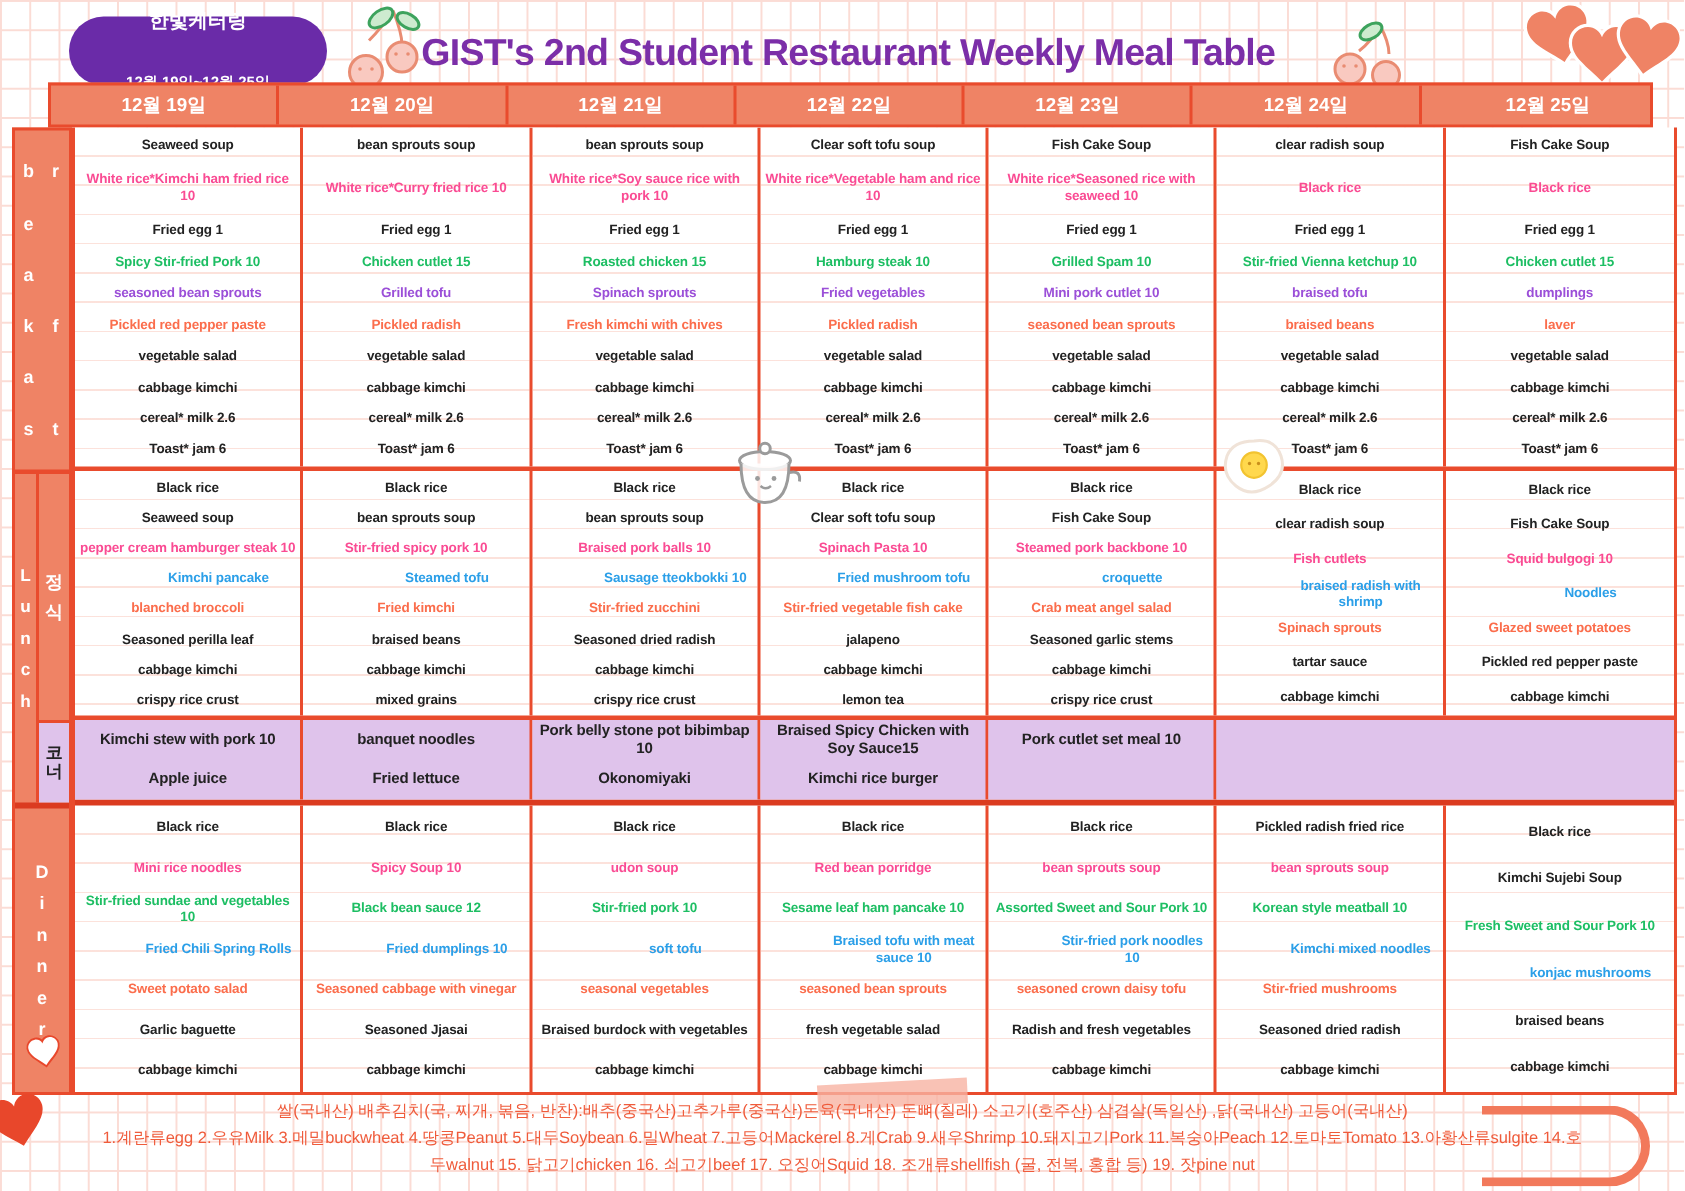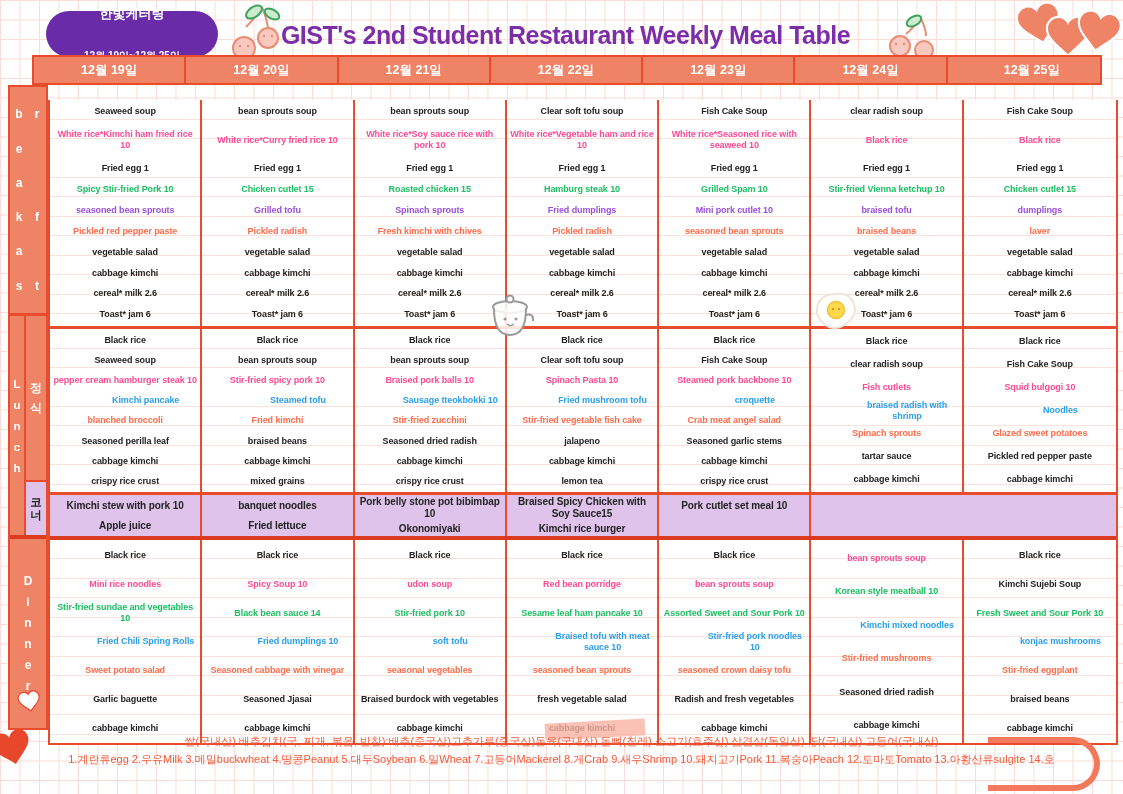--- a/index.html
+++ b/index.html
@@ -80,26 +80,26 @@
   }
   .label-dinner {
     flex:1; display:flex; flex-direction:column; justify-content:center; gap:7px;
     color:#fff; font-weight:bold; font-size:12px;
   }
 
   
   .menu {
     left:48px; top:85px; width:1070px; height:645px;
     border:2.5px solid var(--border,#E94B2D); border-top:none;
-    background:#fff; display:flex; flex-direction:column; overflow:hidden;margin-top:15px;
+    background:#fff; display:flex; flex-direction:column; overflow:hidden;
   }
   .section { display:grid; grid-template-columns:repeat(7,1fr); }
   .section-breakfast { height:229px; border-bottom:3px solid var(--border,#E94B2D); }
   .section-lunch     { height:166px; border-bottom:3px solid var(--border,#E94B2D); }
-  .section-corner    { height:45px;  border-bottom:4px solid #DB3B20; }
+  .section-corner    { height:57px;  border-bottom:4px solid #DB3B20; }
   .section-dinner    { flex:1; }
   .menu-cell {
     border-right:2.5px solid var(--border,#E94B2D);
     display:flex; flex-direction:column; padding:1px 0;
     background-image: repeating-linear-gradient(to bottom,
       transparent 0 18.5px, rgba(246,166,146,.33) 18.5px 19.5px);
   }
   .menu-cell:last-child { border-right:none; }
   .item {
     flex:1; display:flex; align-items:center; justify-content:center;
@@ -311,21 +311,21 @@
           <div class="item c-k">vegetable salad</div>
           <div class="item c-k">cabbage kimchi</div>
           <div class="item c-k">cereal* milk 2.6</div>
           <div class="item c-k">Toast* jam 6</div>
         </div>
         <div class="menu-cell">
           <div class="item c-k">Clear soft tofu soup</div>
           <div class="item c-p">White rice*Vegetable ham and rice 10</div>
           <div class="item c-k">Fried egg 1</div>
           <div class="item c-g">Hamburg steak 10</div>
-          <div class="item c-v">Fried dumplings</div>
+          <div class="item c-v">Fried vegetables</div>
           <div class="item c-o">Pickled radish</div>
           <div class="item c-k">vegetable salad</div>
           <div class="item c-k">cabbage kimchi</div>
           <div class="item c-k">cereal* milk 2.6</div>
           <div class="item c-k">Toast* jam 6</div>
         </div>
         <div class="menu-cell">
           <div class="item c-k">Fish Cake Soup</div>
           <div class="item c-p">White rice*Seasoned rice with seaweed 10</div>
           <div class="item c-k">Fried egg 1</div>
@@ -460,21 +460,21 @@
           <div class="item c-p">Mini rice noodles</div>
           <div class="item c-g">Stir-fried sundae and vegetables 10</div>
           <div class="item c-b">Fried Chili Spring Rolls</div>
           <div class="item c-o">Sweet potato salad</div>
           <div class="item c-k">Garlic baguette</div>
           <div class="item c-k">cabbage kimchi</div>
         </div>
         <div class="menu-cell">
           <div class="item c-k">Black rice</div>
           <div class="item c-p">Spicy Soup 10</div>
-          <div class="item c-g">Black bean sauce 14</div>
+          <div class="item c-g">Black bean sauce 12</div>
           <div class="item c-b">Fried dumplings 10</div>
           <div class="item c-o">Seasoned cabbage with vinegar</div>
           <div class="item c-k">Seasoned Jjasai</div>
           <div class="item c-k">cabbage kimchi</div>
         </div>
         <div class="menu-cell">
           <div class="item c-k">Black rice</div>
           <div class="item c-p">udon soup</div>
           <div class="item c-g">Stir-fried pork 10</div>
           <div class="item c-b">soft tofu</div>
@@ -494,33 +494,33 @@
         <div class="menu-cell">
           <div class="item c-k">Black rice</div>
           <div class="item c-p">bean sprouts soup</div>
           <div class="item c-g">Assorted Sweet and Sour Pork 10</div>
           <div class="item c-b">Stir-fried pork noodles 10</div>
           <div class="item c-o">seasoned crown daisy tofu</div>
           <div class="item c-k">Radish and fresh vegetables</div>
           <div class="item c-k">cabbage kimchi</div>
         </div>
         <div class="menu-cell">
+          <div class="item c-k">Pickled radish fried rice</div>
           <div class="item c-p">bean sprouts soup</div>
           <div class="item c-g">Korean style meatball 10</div>
           <div class="item c-b">Kimchi mixed noodles</div>
           <div class="item c-o">Stir-fried mushrooms</div>
           <div class="item c-k">Seasoned dried radish</div>
           <div class="item c-k">cabbage kimchi</div>
         </div>
         <div class="menu-cell">
           <div class="item c-k">Black rice</div>
           <div class="item c-k">Kimchi Sujebi Soup</div>
           <div class="item c-g">Fresh Sweet and Sour Pork 10</div>
           <div class="item c-b">konjac mushrooms</div>
-          <div class="item c-o">Stir-fried eggplant</div>
           <div class="item c-k">braised beans</div>
           <div class="item c-k">cabbage kimchi</div>
         </div>
       </div>
   </div>
 
   <svg class="bowl-doodle" width="74" height="56" viewBox="0 0 74 56">
     <ellipse cx="34" cy="16" rx="17" ry="6" fill="#fff" fill-opacity=".85" stroke="#9b9b9b" stroke-width="2"></ellipse>
     <circle cx="34" cy="8" r="3.5" fill="#fff" stroke="#9b9b9b" stroke-width="2"></circle>
     <path d="M18 18 Q18 44 34 44 Q50 44 50 18" fill="#fff" fill-opacity=".85" stroke="#9b9b9b" stroke-width="2"></path>
@@ -538,15 +538,16 @@
 
   <div class="washi-tape"></div>
   <div class="blob-br"></div>
   <svg class="hearts-bl" width="72" height="106" viewBox="0 0 72 106">
     <use href="#ht" transform="translate(22 6) rotate(-10) scale(0.62)" fill="#fff" stroke="#E8472B" stroke-width="4" paint-order="stroke"></use>
     <use href="#ht" transform="translate(-6 48) rotate(-14) scale(1.15)" fill="#E8472B"></use>
   </svg>
   <div class="footer">
     <div>쌀(국내산) 배추김치(국, 찌개, 볶음, 반찬):배추(중국산)고추가루(중국산)돈육(국내산) 돈뼈(칠레) 소고기(호주산) 삼겹살(독일산) ,닭(국내산) 고등어(국내산)</div>
     <div>1.계란류egg 2.우유Milk 3.메밀buckwheat 4.땅콩Peanut 5.대두Soybean 6.밀Wheat 7.고등어Mackerel 8.게Crab 9.새우Shrimp 10.돼지고기Pork 11.복숭아Peach 12.토마토Tomato 13.아황산류sulgite 14.호</div>
+    <div>두walnut 15. 닭고기chicken 16. 쇠고기beef 17. 오징어Squid 18. 조개류shellfish (굴, 전복, 홍합 등) 19. 잣pine nut</div>
   </div>
 
 </div>
 
 </body></html>

